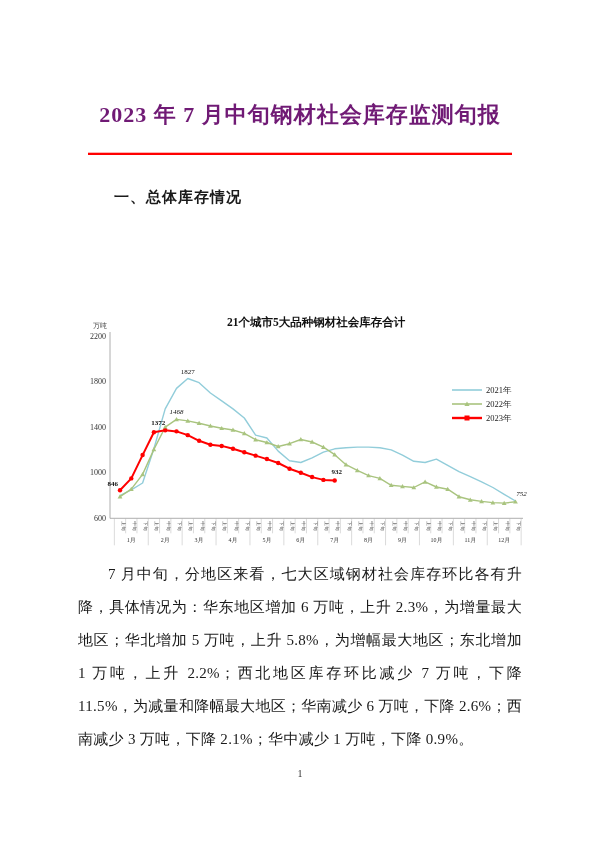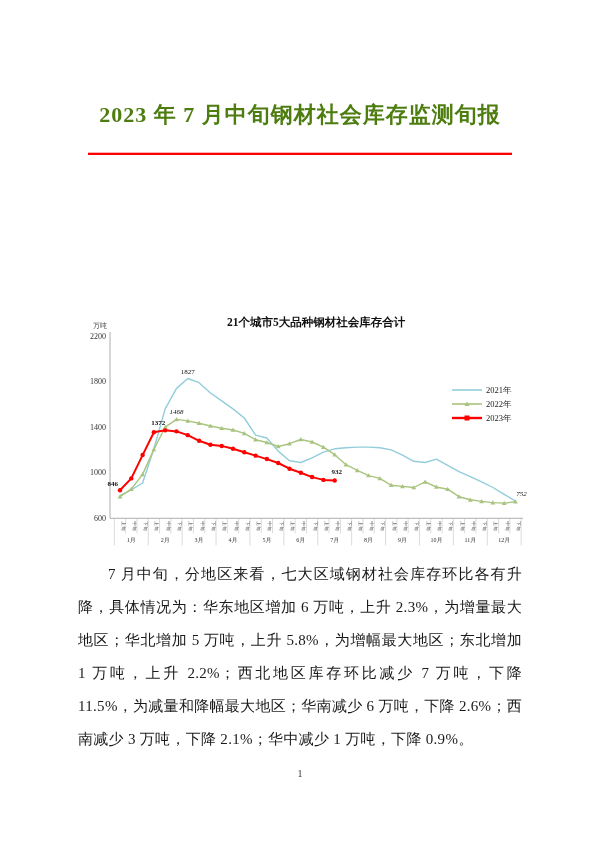--- a/index.html
+++ b/index.html
@@ -2,21 +2,21 @@
 <html><head>
 <meta charset="utf-8">
 <style>
   html,body{margin:0;padding:0;background:#ffffff;}
   .page{
     position:relative;width:600px;height:849px;background:#ffffff;overflow:hidden;
     font-family:"Liberation Serif","DejaVu Serif",serif;color:#1a1a1a;
   }
   .doc-title{
     position:absolute;top:100px;left:0;width:600px;text-align:center;
-    color:#4d7c0f;font-size:22px;font-weight:bold;letter-spacing:1px;
+    color:#701a75;font-size:22px;font-weight:bold;letter-spacing:1px;
   }
   .title-rule{
     position:absolute;top:152px;left:88px;width:424px;height:3px;
     background:linear-gradient(to bottom,#ffb3b3 0 34%,#ff0000 34%);
   }
   .section-heading{
     position:absolute;top:188px;left:114px;font-size:15px;font-weight:bold;
     letter-spacing:1px;
   }
   .body-para{
@@ -33,20 +33,21 @@
 </style>
 </head>
 <body>
 
 <div class="page">
 
   <div class="doc-title">2023 年 7 月中旬钢材社会库存监测旬报</div>
 
   <div class="title-rule"></div>
 
+  <div class="section-heading">一、总体库存情况</div>
 
 
   <div class="chart-wrap">
     <svg id="chart-svg" width="460" height="240" viewBox="0 0 460 240">
         <text x="238" y="14" text-anchor="middle" font-size="11.5" font-weight="bold" font-family="&quot;Liberation Serif&quot;,&quot;DejaVu Serif&quot;,serif" fill="#111">21个城市5大品种钢材社会库存合计</text>
         <text x="22" y="16" text-anchor="middle" font-size="7" font-family="&quot;Liberation Serif&quot;,&quot;DejaVu Serif&quot;,serif" fill="#444">万吨</text>
         <text x="28" y="208.8" text-anchor="end" font-size="8" font-family="&quot;Liberation Serif&quot;,&quot;DejaVu Serif&quot;,serif" fill="#333">600</text>
         <text x="28" y="163.22500000000002" text-anchor="end" font-size="8" font-family="&quot;Liberation Serif&quot;,&quot;DejaVu Serif&quot;,serif" fill="#333">1000</text>
         <text x="28" y="117.65" text-anchor="end" font-size="8" font-family="&quot;Liberation Serif&quot;,&quot;DejaVu Serif&quot;,serif" fill="#333">1400</text>
         <text x="28" y="72.07500000000002" text-anchor="end" font-size="8" font-family="&quot;Liberation Serif&quot;,&quot;DejaVu Serif&quot;,serif" fill="#333">1800</text>

